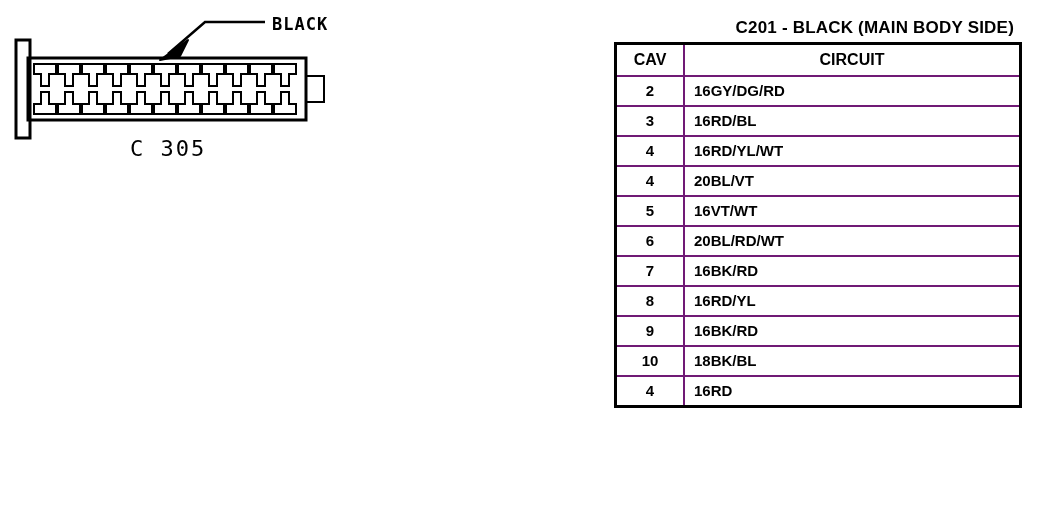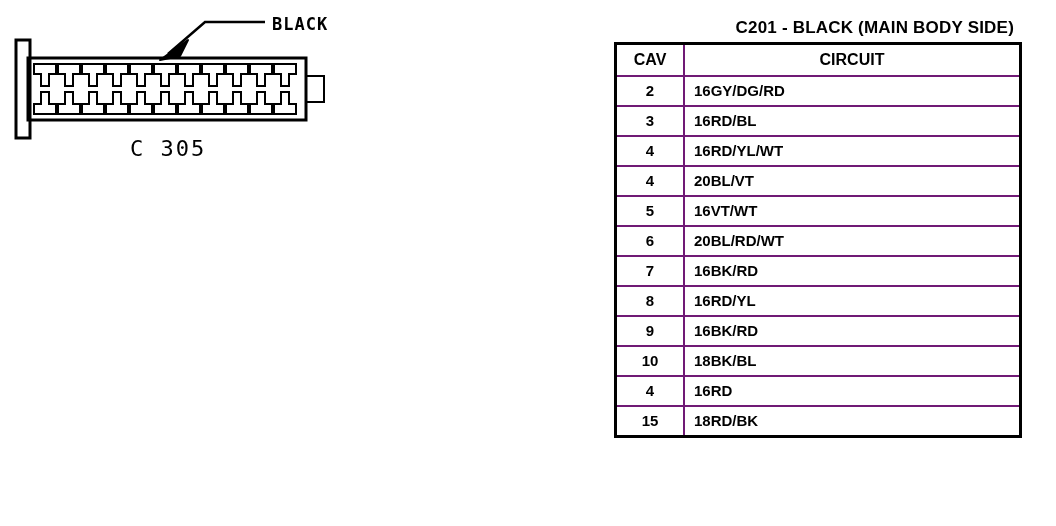--- a/index.html
+++ b/index.html
@@ -213,19 +213,15 @@
           <td class="col-circuit">16BK/RD</td>
         </tr>
         <tr>
           <td class="col-cav">10</td>
           <td class="col-circuit">18BK/BL</td>
         </tr>
         <tr>
           <td class="col-cav">4</td>
           <td class="col-circuit">16RD</td>
         </tr>
-        <tr>
-          <td class="col-cav">15</td>
-          <td class="col-circuit">18RD/BK</td>
-        </tr>
       </tbody>
   </table>
 </div>
 
 </body></html>

